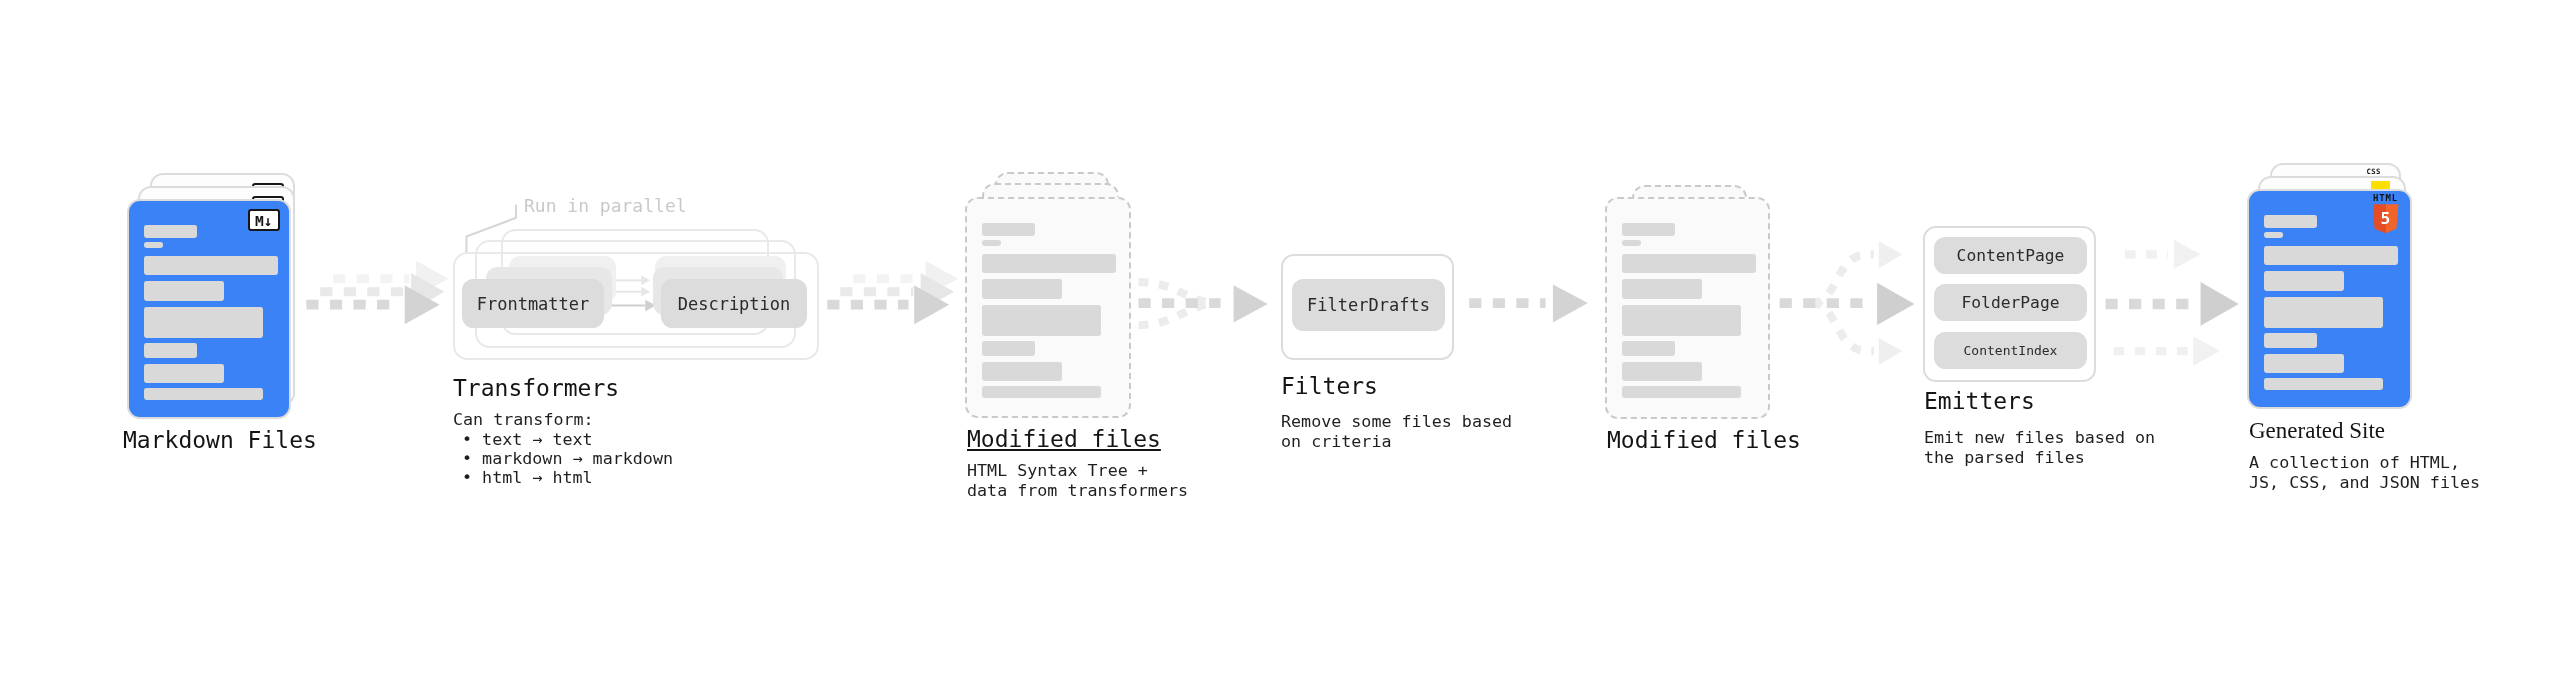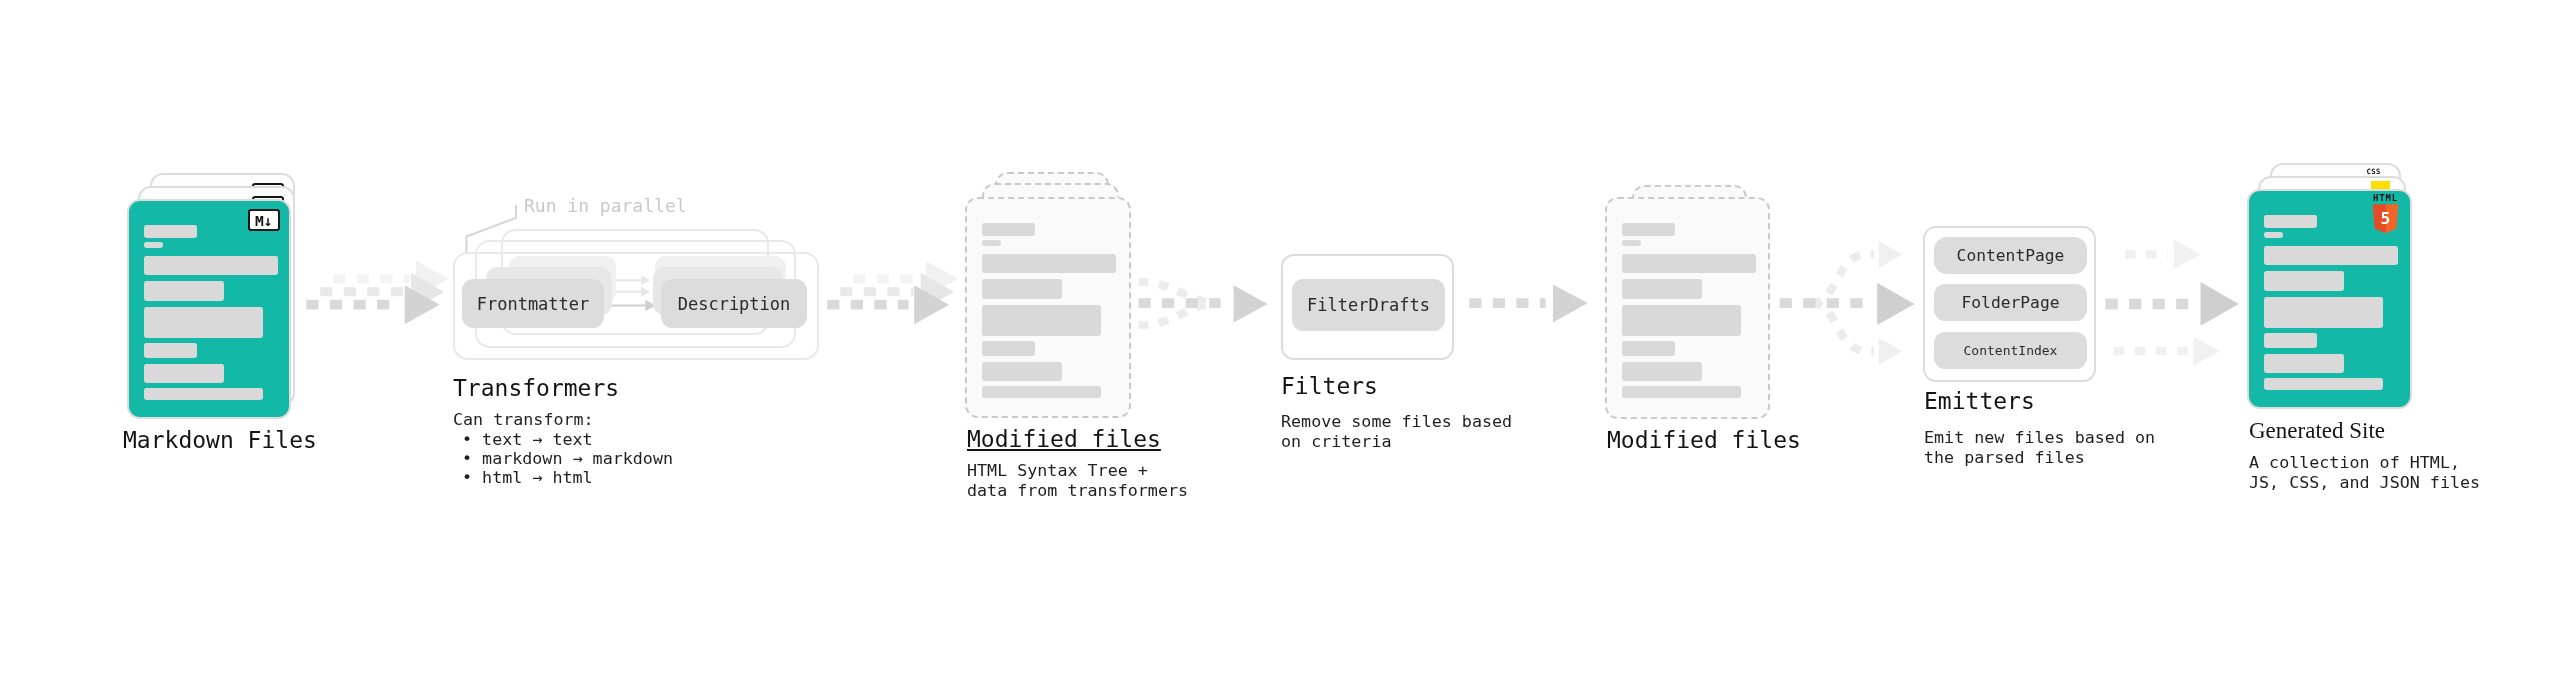--- a/index.html
+++ b/index.html
@@ -2,21 +2,21 @@
 <html style="font-size:13px"><head>
 <meta charset="utf-8">
 <style>
   html,body{margin:0;padding:0;background:#fff;}
   #canvas{
     position:relative;width:2576px;height:681px;background:#ffffff;overflow:hidden;
     font-family:"DejaVu Sans Mono","Liberation Mono",monospace;color:#1c1c1c;
   }
   #arrows{position:absolute;left:0;top:0;z-index:1;}
   
-  .file-card{position:absolute;background:#14b8a6;border:2.4px solid #dcdcdc;border-radius:13px;box-sizing:border-box;z-index:2;}
+  .file-card{position:absolute;background:#3b82f6;border:2.4px solid #dcdcdc;border-radius:13px;box-sizing:border-box;z-index:2;}
   .file-card.back{background:#fdfdfd;}
   .file-card.dashed{border:2.4px dashed #c9c9c9;background:#fafafa;}
   .bar{position:absolute;background:#d9d9d9;border-radius:2.4px;}
   .md-badge{position:absolute;top:8.1px;right:9px;width:32.5px;height:22px;border:2.4px solid #161616;border-radius:3.3px;
     background:#fff;display:flex;align-items:center;justify-content:center;font-weight:bold;font-size:14.6px;color:#161616;box-sizing:border-box;}
   
   .tf-box{position:absolute;border:2px solid #e9e9e9;border-radius:14.6px;background:transparent;box-sizing:border-box;z-index:2;}
   .pill{position:absolute;background:#dcdcdc;border-radius:11.4px;display:flex;align-items:center;justify-content:center;
     font-size:17px;color:#2b2b2b;z-index:4;box-sizing:border-box;}
   .pill.ghost1{background:#e7e7e7;z-index:3;}
@@ -184,21 +184,21 @@
       <div class="bar" style="left: 15.4px; top: 55px; width: 134px; height: 18.7px;"></div>
       <div class="bar" style="left: 15.4px; top: 80px; width: 80px; height: 20.3px;"></div>
       <div class="bar" style="left: 15.4px; top: 106px; width: 119px; height: 31px;"></div>
       <div class="bar" style="left: 15.4px; top: 142px; width: 53px; height: 14.6px;"></div>
       <div class="bar" style="left: 15.4px; top: 163px; width: 80px; height: 18.7px;"></div>
       <div class="bar" style="left: 15.4px; top: 187px; width: 119px; height: 12.2px;"></div>
     </div>
   <div class="heading" style="left:1607px;top:427px;">Modified files</div>
 
   <div class="panel" style="left:1923px;top:226px;width:173px;height:156px;"></div>
-  <div class="pill" style="left:1934px;top:237px;width:153px;height:37px;font-size:16.3px;border-radius:13px;">ContentPage</div>
+  <div class="pill" style="left:1934px;top:237px;width:153px;height:37px;font-size:16.3px;">ContentPage</div>
   <div class="pill" style="left:1934px;top:284px;width:153px;height:37px;font-size:16.3px;">FolderPage</div>
   <div class="pill" style="left:1934px;top:332px;width:153px;height:37px;font-size:13px;">ContentIndex</div>
   <div class="heading" style="left:1924px;top:388px;">Emitters</div>
   <div class="caption" style="left:1924px;top:428px;">Emit new files based on
 the parsed files</div>
 
   <div class="file-card back" style="left:2270px;top:163px;width:131px;height:220px;">
     <div class="css-badge" style="top:3.3px;right:16.3px;">
       <span class="css-word">CSS</span>
       <div class="css-bar" style="width:18px;"></div>

